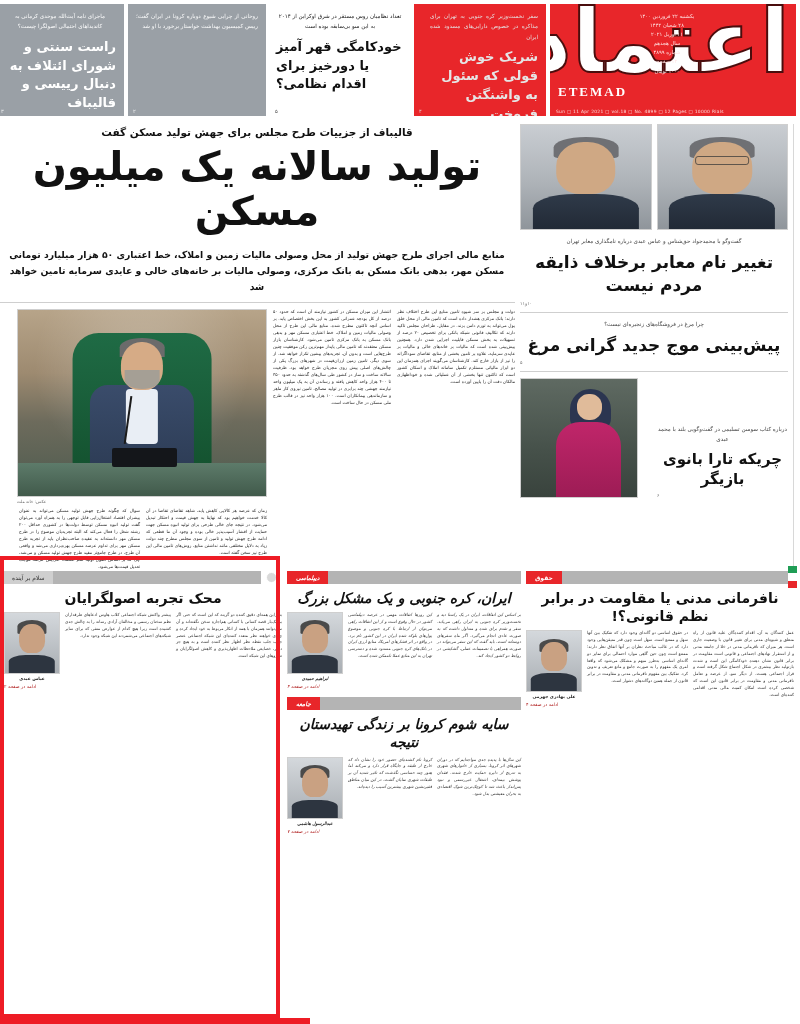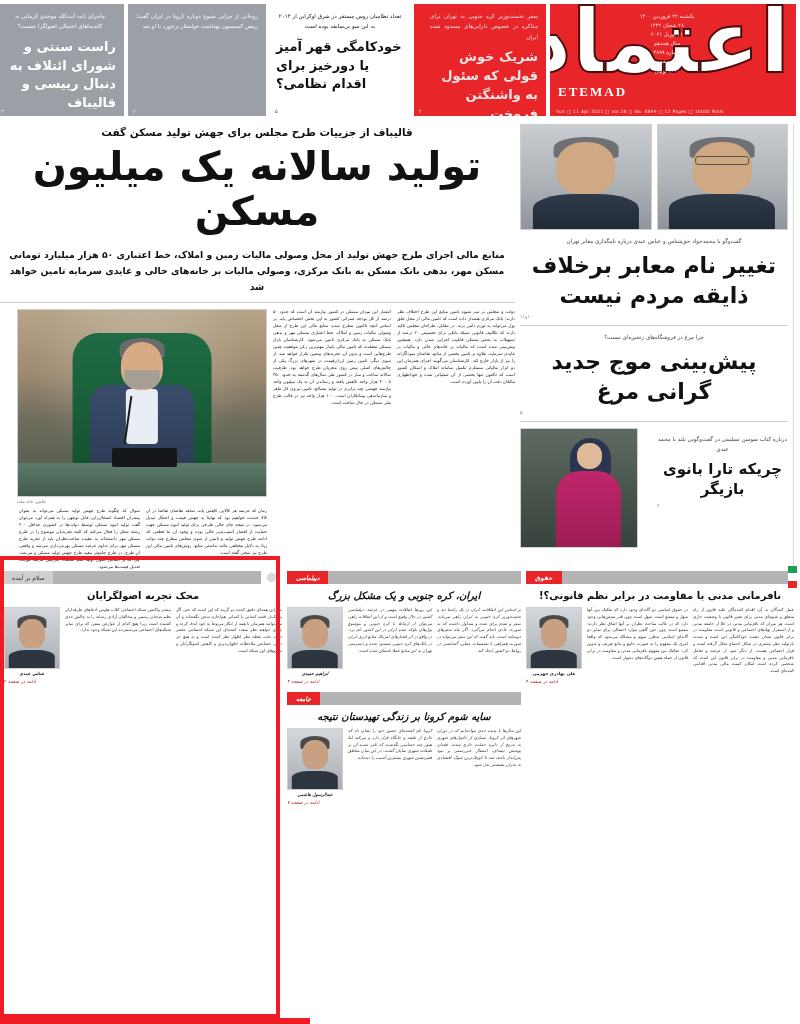--- a/index.html
+++ b/index.html
@@ -102,25 +102,25 @@
   .headshot .hs-face{position:absolute;left:50%;top:16%;width:46%;height:50%;transform:translateX(-50%);
     background:#cfa884;border-radius:46% 46% 40% 40%;}
   .headshot .hs-hair{position:absolute;left:50%;top:12%;width:50%;height:20%;transform:translateX(-50%);
     background:#6f7074;border-radius:50% 50% 10% 10%;}
   .headshot .hs-body{position:absolute;left:50%;bottom:0;width:82%;height:34%;transform:translateX(-50%);
     background:linear-gradient(180deg,#2f3a49,#222a36);border-radius:40% 40% 0 0;}
   .headshot .hs-glass{position:absolute;left:50%;top:30%;width:40%;height:7%;transform:translateX(-50%);
     border:1px solid #3a3a3a;border-radius:3px;opacity:.75;}
 
   .r-kicker{font-size:5.6px;line-height:1.8;text-align:center;color:#444;margin:6px 0 5px;}
-  .r-head{font-size:22px;font-weight:700;line-height:1.34;text-align:center;margin:0 0 4px;}
+  .r-head{font-size:17px;font-weight:700;line-height:1.34;text-align:center;margin:0 0 4px;}
   .r-head.sm{font-size:15px;}
   .r-pg{font-size:4.6px;color:#777;text-align:left;margin-top:1px;}
 
-  .book-row{display:flex;gap:19px;align-items:flex-start;}
+  .book-row{display:flex;gap:19px;align-items:flex-end;}
   .book-txt{flex:1;}
   .book-photo{
     width:118px;height:120px;flex:none;border:1px solid #cfcfcf;box-sizing:border-box;
     position:relative;overflow:hidden;
     background:linear-gradient(180deg,#5f6a62 0%,#46514a 60%,#39433d 100%);
   }
   .book-photo .bp-scarf{position:absolute;left:42%;top:8%;width:36%;height:36%;
     background:#2b3550;border-radius:48% 48% 30% 30%;}
   .book-photo .bp-face{position:absolute;left:48%;top:12%;width:22%;height:22%;
     background:#e0bb9a;border-radius:46%;}
@@ -133,21 +133,21 @@
   .lw-1{width:268px;flex:none;}
   .lw-2{width:234px;flex:none;font-style:italic;}
   .lw-3{width:278px;flex:none;}
 
   .secbar{display:flex;align-items:stretch;height:13px;margin-bottom:5px;}
   .secbar .grey{flex:1;background:#b4b4b4;}
   .secbar .red{background:#e8262a;color:#fff;font-size:6px;font-weight:700;
     display:flex;align-items:center;justify-content:center;padding:0 9px;}
   .secbar .tag{background:#cfcfcf;color:#333;font-size:6px;display:flex;align-items:center;padding:0 8px;}
 
-  .lw-head{font-size:10px;font-weight:700;text-align:center;margin:2px 0 5px;line-height:1.3;}
+  .lw-head{font-size:14px;font-weight:700;text-align:center;margin:2px 0 5px;line-height:1.3;}
   .lw-body{display:flex;gap:5px;}
   .lw-txt{font-size:4.2px;line-height:1.62;text-align:justify;color:#2c2c2c;flex:1;}
   .lw-auth{width:56px;flex:none;}
   .auth-photo{
     width:56px;height:62px;border:1px solid #cfcfcf;box-sizing:border-box;position:relative;overflow:hidden;
     background:linear-gradient(180deg,#d4d8dc,#a9aeb3);
   }
   .auth-photo .af-face{position:absolute;left:50%;top:18%;width:48%;height:48%;transform:translateX(-50%);
     background:#c9a182;border-radius:46% 46% 40% 40%;}
   .auth-photo .af-hair{position:absolute;left:50%;top:12%;width:54%;height:22%;transform:translateX(-50%);

